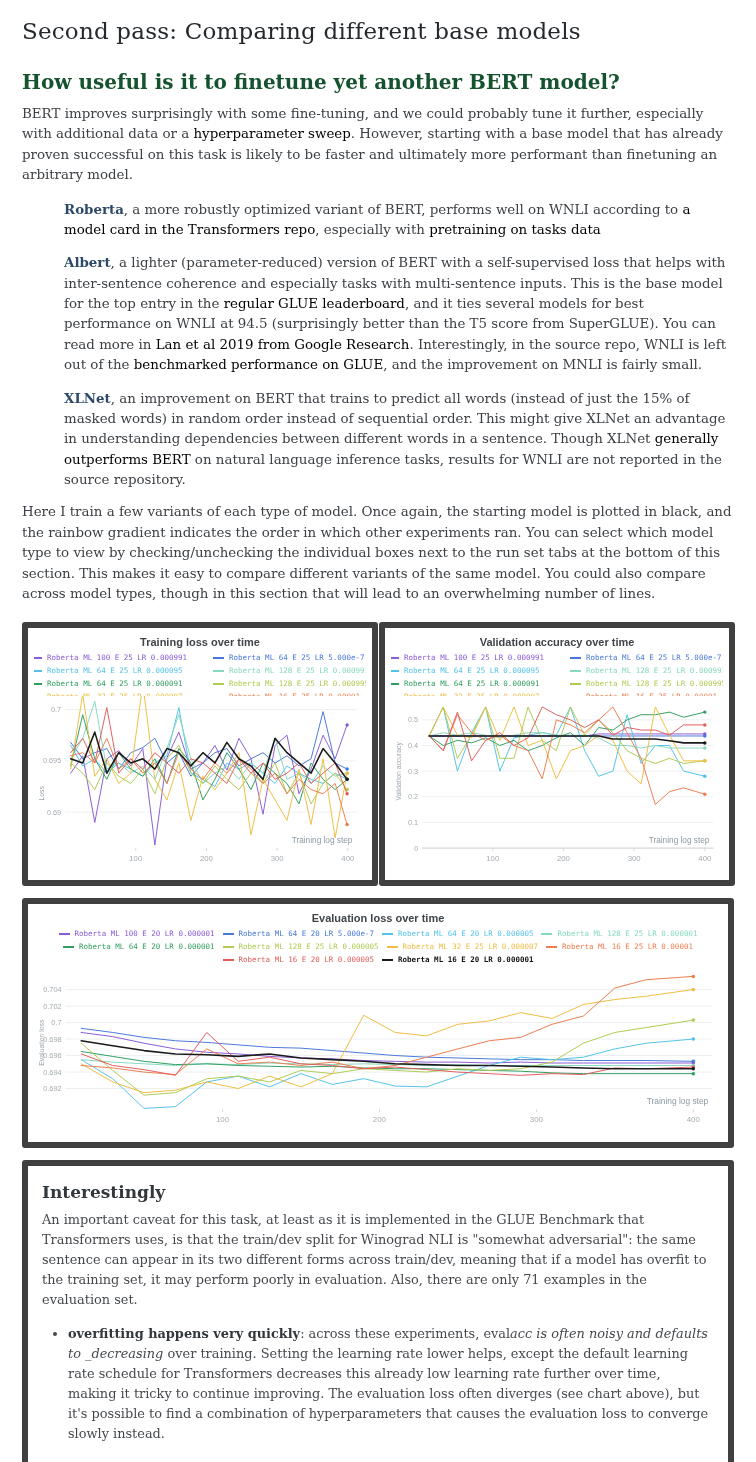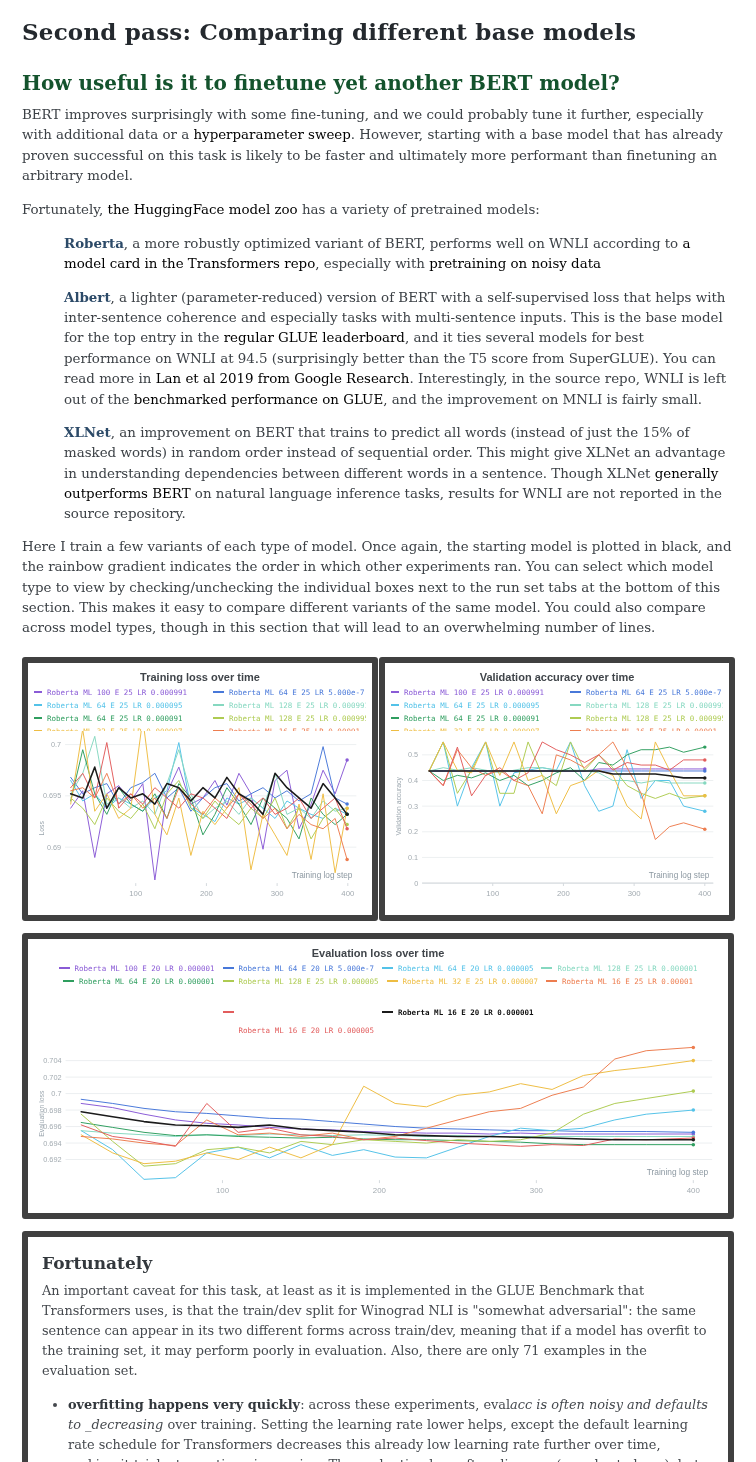--- a/index.html
+++ b/index.html
@@ -1,20 +1,20 @@
 <!DOCTYPE html>
 <html><head>
 <meta charset="utf-8">
 <style>
   * { box-sizing: border-box; }
   html,body { margin:0; padding:0; background:#ffffff; }
   body { width:756px; min-height:1462px; font-family:"DejaVu Serif", serif; color:#3c4146; }
   .page { padding:10px 22px 30px 22px; }
 
-  h1.title { font-size:23px; font-weight:700; color:#24292e; margin:8px 0 26px 0; letter-spacing:.2px; }
+  h1.title { font-size:23px; font-weight:400; color:#24292e; margin:8px 0 26px 0; letter-spacing:.2px; }
   h2.subtitle { font-size:20px; font-weight:700; color:#14532d; margin:0 0 10px 0; }
   p.body { font-size:13.4px; line-height:1.52; margin:0 0 13px 0; }
   .model-item { font-size:13.4px; line-height:1.52; margin:0 0 12px 42px; }
   .rt-l { color:#000000; text-decoration:none; cursor:pointer; }
   .rt-bl { color:#2c4a68; font-weight:700; text-decoration:none; cursor:pointer; }
   .rt-b { font-weight:700; color:#32373c; }
   .rt-i { font-style:italic; }
 
   .charts-row { display:flex; gap:1px; margin-top:18px; }
   .panel { background:#fff; border:6px solid #404040; border-radius:3px; }
@@ -41,23 +41,22 @@
 </style>
 </head>
 <body>
 
 <div class="page">
 
   <h1 class="title">Second pass: Comparing different base models</h1>
   <h2 class="subtitle">How useful is it to finetune yet another BERT model?</h2>
 
   <p class="body"><span>BERT improves surprisingly with some fine-tuning, and we could probably tune it further, especially with additional data or a </span><a class="rt-l">hyperparameter sweep</a><span>. However, starting with a base model that has already proven successful on this task is likely to be faster and ultimately more performant than finetuning an arbitrary model.</span></p>
-  <p class="body"><span>Fortunately, </span><a class="rt-l">the HuggingFace model zoo</a><span> has a variety of pretrained models:</span></p>
-
-  <div class="model-item"><a class="rt-bl">Roberta</a><span>, a more robustly optimized variant of BERT, performs well on WNLI according to </span><a class="rt-l">a model card in the Transformers repo</a><span>, especially with </span><a class="rt-l">pretraining on noisy data</a></div>
+
+  <div class="model-item"><a class="rt-bl">Roberta</a><span>, a more robustly optimized variant of BERT, performs well on WNLI according to </span><a class="rt-l">a model card in the Transformers repo</a><span>, especially with </span><a class="rt-l">pretraining on tasks data</a></div>
   <div class="model-item"><a class="rt-bl">Albert</a><span>, a lighter (parameter-reduced) version of BERT with a self-supervised loss that helps with inter-sentence coherence and especially tasks with multi-sentence inputs. This is the base model for the top entry in the </span><a class="rt-l">regular GLUE leaderboard</a><span>, and it ties several models for best performance on WNLI at 94.5 (surprisingly better than the T5 score from SuperGLUE). You can read more in </span><a class="rt-l">Lan et al 2019 from Google Research</a><span>. Interestingly, in the source repo, WNLI is left out of the </span><a class="rt-l">benchmarked performance on GLUE</a><span>, and the improvement on MNLI is fairly small.</span></div>
   <div class="model-item"><a class="rt-bl">XLNet</a><span>, an improvement on BERT that trains to predict all words (instead of just the 15% of masked words) in random order instead of sequential order. This might give XLNet an advantage in understanding dependencies between different words in a sentence. Though XLNet </span><a class="rt-l">generally outperforms BERT</a><span> on natural language inference tasks, results for WNLI are not reported in the source repository.</span></div>
 
   <p class="body"><span>Here I train a few variants of each type of model. Once again, the starting model is plotted in black, and the rainbow gradient indicates the order in which other experiments ran. You can select which model type to view by checking/unchecking the individual boxes next to the run set tabs at the bottom of this section. This makes it easy to compare different variants of the same model. You could also compare across model types, though in this section that will lead to an overwhelming number of lines.</span></p>
 
   <div class="charts-row">
     <div class="panel chart-card-half chart">
       <div class="chart-title">Training loss over time</div>
     <div class="legend legend--grid2">
           <span class="legend-item">
@@ -242,21 +241,21 @@
         <span class="legend-item">
           <span class="legend-dash" style="background: rgb(238, 189, 67);"></span>
           <span style="color: rgb(238, 189, 67);">Roberta ML 32 E 25 LR 0.000007</span>
         </span>
         <span class="legend-item">
           <span class="legend-dash" style="background: rgb(237, 125, 79);"></span>
           <span style="color: rgb(237, 125, 79);">Roberta ML 16 E 25 LR 0.00001</span>
         </span>
         <span class="legend-item">
           <span class="legend-dash" style="background: rgb(226, 92, 92);"></span>
-          <span style="color: rgb(226, 92, 92); margin-top: 36px;">Roberta ML 16 E 20 LR 0.000005</span>
+          <span style="color: rgb(226, 92, 92);">Roberta ML 16 E 20 LR 0.000005</span>
         </span>
         <span class="legend-item">
           <span class="legend-dash" style="background: rgb(27, 27, 27);"></span>
           <span class="legend-name--bold" style="color: rgb(17, 17, 17);">Roberta ML 16 E 20 LR 0.000001</span>
         </span>
       </div><svg viewBox="0 0 698 168" width="100%" height="168">
         <line x1="32" x2="688" y1="123.09090909090948" y2="123.09090909090948" stroke="#eceff1" stroke-width="1"></line>
         <text x="28" y="125.59090909090948" text-anchor="end" font-size="7.5" fill="#a3abb1">0.692</text>
         <line x1="32" x2="688" y1="106.3636363636367" y2="106.3636363636367" stroke="#eceff1" stroke-width="1"></line>
         <text x="28" y="108.8636363636367" text-anchor="end" font-size="7.5" fill="#a3abb1">0.694</text>
@@ -296,21 +295,21 @@
         <circle cx="668.8932038834952" cy="22.72727272727279" r="1.8" fill="#eebd43"></circle>
         <polyline points="47.9,99.7 79.8,102.2 111.6,106.4 143.5,108.9 175.3,82.9 207.1,98.0 239.0,96.3 270.8,99.7 302.7,96.3 334.5,103.0 366.4,99.7 398.2,91.3 430.1,82.9 461.9,74.6 493.7,71.2 525.6,57.9 557.4,49.5 589.3,21.1 621.1,12.7 668.9,9.3" fill="none" stroke="#ed7d4f" stroke-width="1" stroke-linejoin="round" stroke-linecap="round"></polyline>
         <circle cx="668.8932038834952" cy="9.345454545454185" r="1.8" fill="#ed7d4f"></circle>
         <polyline points="47.9,88.0 79.8,99.7 111.6,103.9 143.5,109.7 175.3,66.2 207.1,95.5 239.0,91.3 270.8,98.0 302.7,99.7 334.5,103.0 366.4,101.3 398.2,103.9 430.1,106.4 461.9,108.0 493.7,109.7 525.6,108.0 557.4,108.9 589.3,102.2 621.1,103.0 668.9,101.3" fill="none" stroke="#e25c5c" stroke-width="1" stroke-linejoin="round" stroke-linecap="round"></polyline>
         <circle cx="668.8932038834952" cy="101.34545454545449" r="1.8" fill="#e25c5c"></circle>
         <polyline points="47.9,74.6 79.8,79.6 111.6,84.6 143.5,88.0 175.3,88.8 207.1,90.5 239.0,88.0 270.8,92.1 302.7,93.8 334.5,95.5 366.4,98.0 398.2,98.8 430.1,99.7 461.9,99.7 493.7,100.5 525.6,101.3 557.4,102.2 589.3,103.0 621.1,103.0 668.9,103.0" fill="none" stroke="#1b1b1b" stroke-width="1.6" stroke-linejoin="round" stroke-linecap="round"></polyline>
         <circle cx="668.8932038834952" cy="103.01818181818159" r="1.8" fill="#1b1b1b"></circle>
       </svg></div>
 
   <div class="panel obs-card">
-    <div class="obs-title">Fortunately</div>
+    <div class="obs-title">Interestingly</div>
     <p class="obs-text"><span>An important caveat for this task, at least as it is implemented in the GLUE Benchmark that Transformers uses, is that the train/dev split for Winograd NLI is "somewhat adversarial": the same sentence can appear in its two different forms across train/dev, meaning that if a model has overfit to the training set, it may perform poorly in evaluation. Also, there are only 71 examples in the evaluation set.</span></p>
     <ul class="obs-list">
       <li><span class="rt-b">overfitting happens very quickly</span><span>: across these experiments, eval</span><span class="rt-i">acc is often noisy and defaults to _decreasing</span><span> over training. Setting the learning rate lower helps, except the default learning rate schedule for Transformers decreases this already low learning rate further over time, making it tricky to continue improving. The evaluation loss often diverges (see chart above), but it's possible to find a combination of hyperparameters that causes the evaluation loss to converge slowly instead.</span></li>
 
     </ul>
   </div>
 
 </div>
 
 </body></html>

